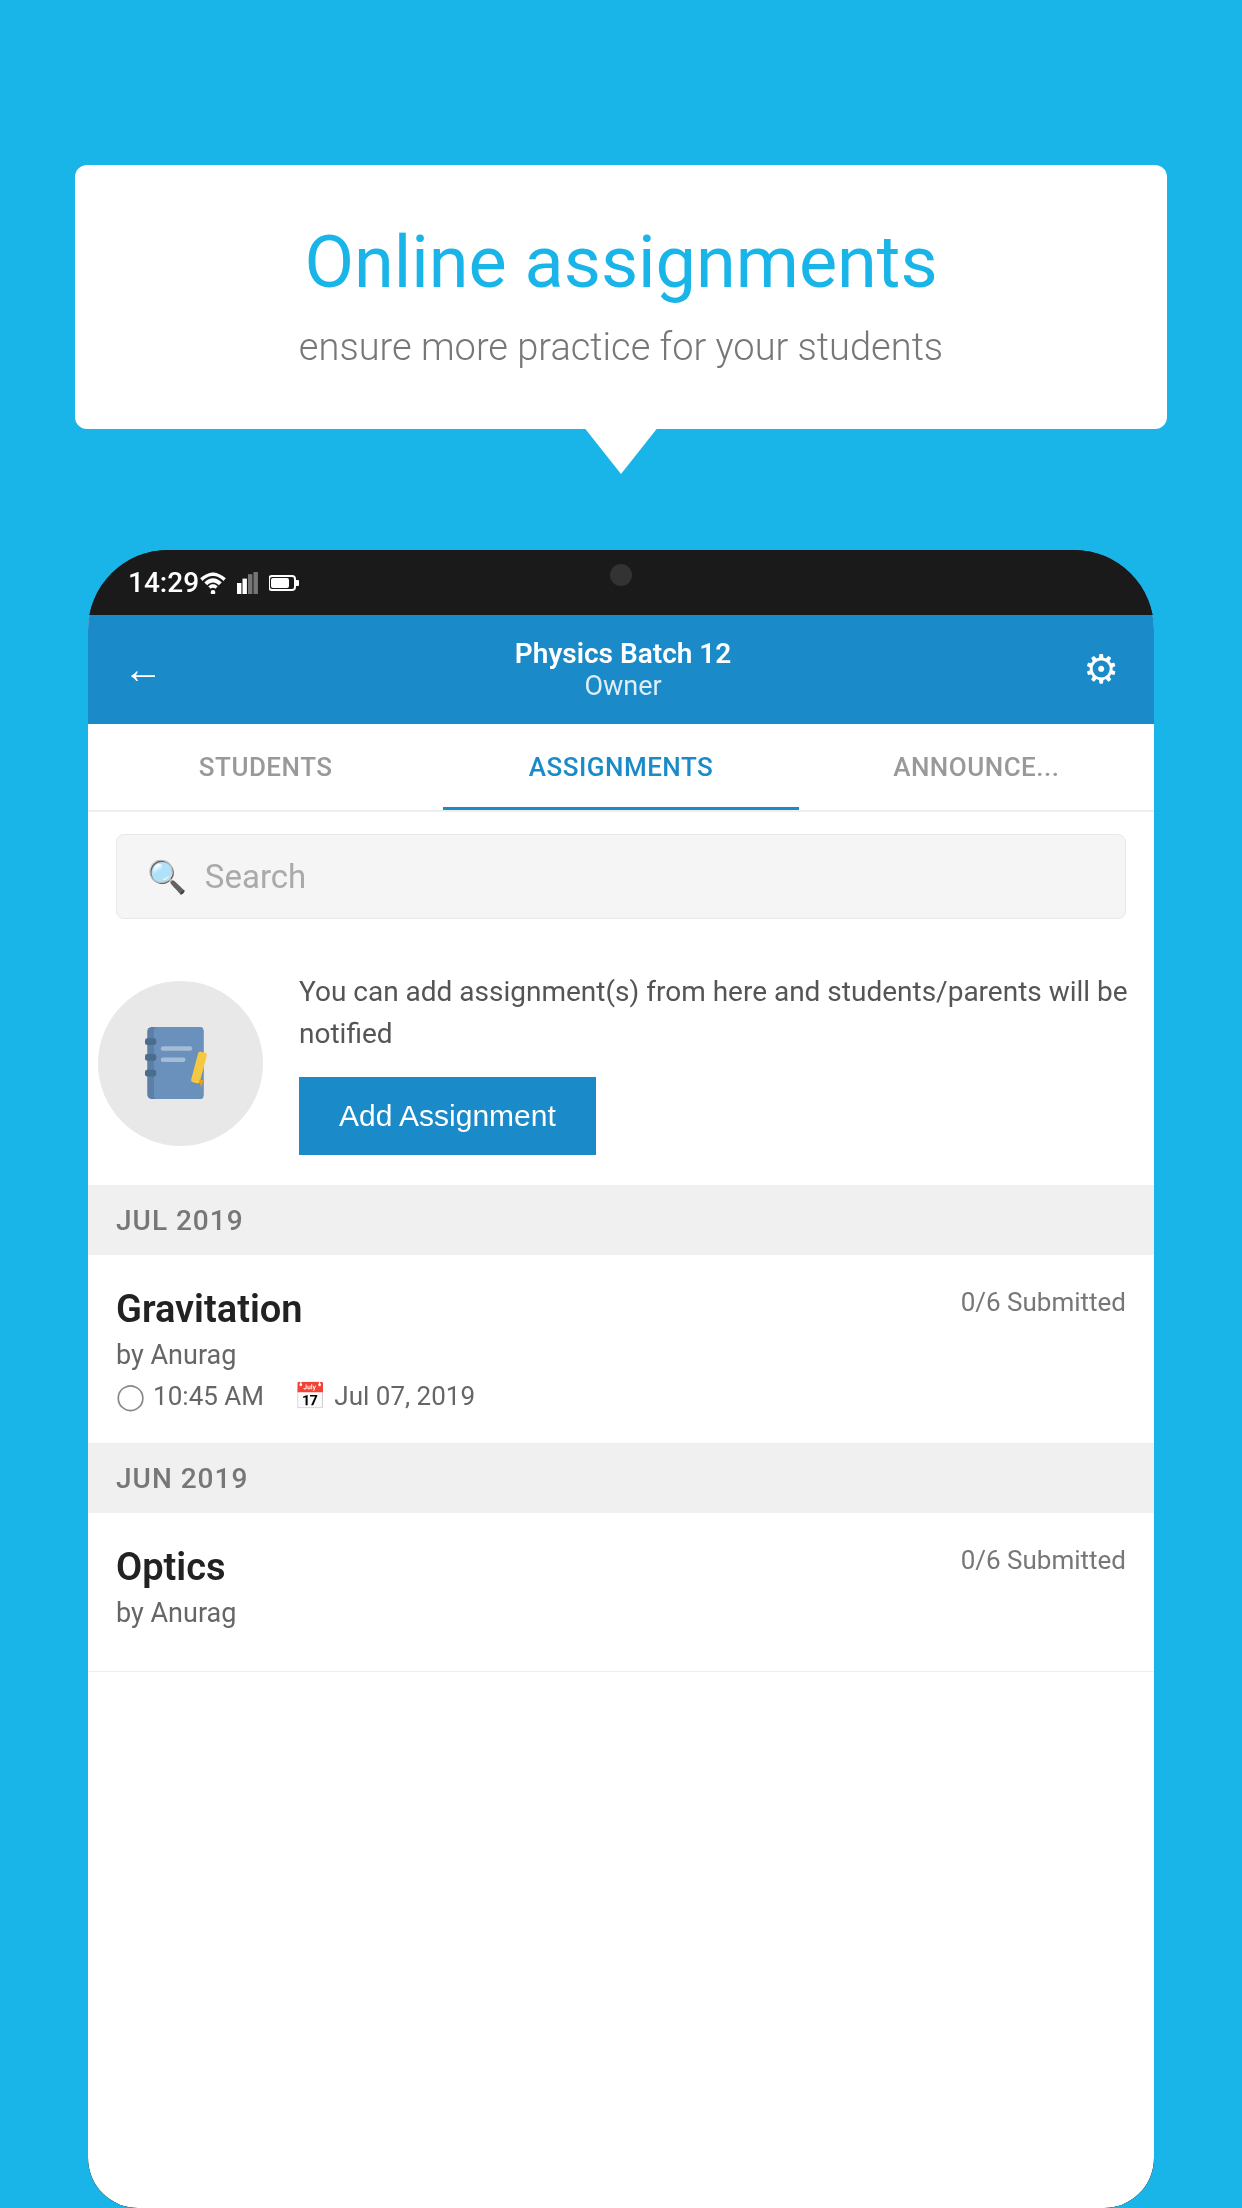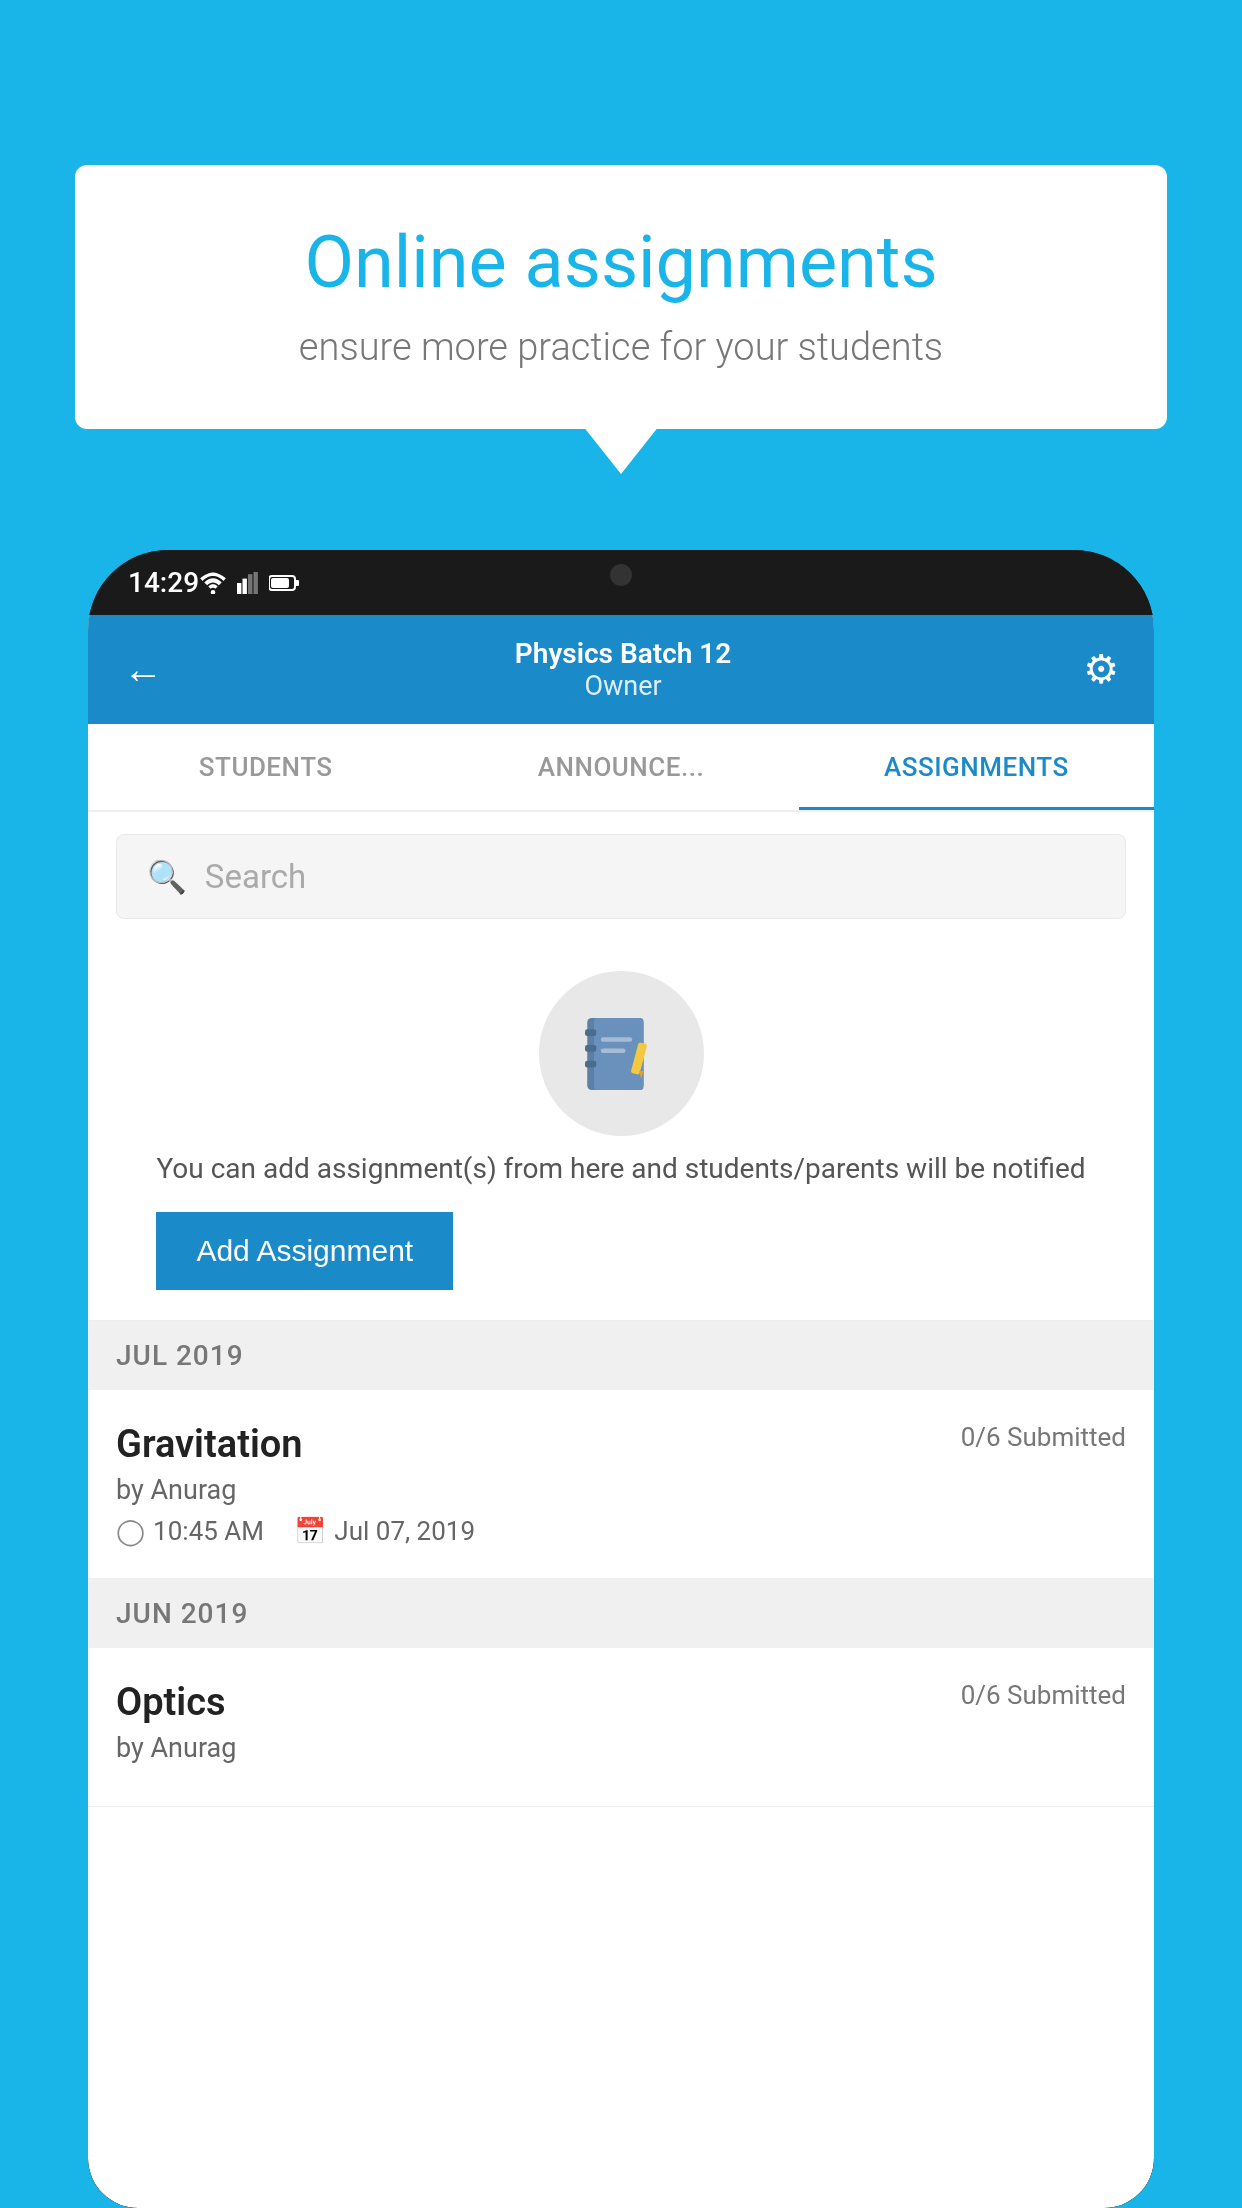--- a/index.html
+++ b/index.html
@@ -212,23 +212,22 @@
     .search-placeholder {
       font-size: 33px;
       color: #aaa;
     }
 
     
     .promo-section {
       display: flex;
       align-items: center;
       padding: 30px 10px;
-      gap: 12px;
+      gap: 36px;
       border-bottom: 1px solid #eee;
-      flex-direction: column;
     }
 
     .promo-icon-circle {
       width: 165px;
       height: 165px;
       background: #e8e8e8;
       border-radius: 50%;
       flex-shrink: 0;
       display: flex;
       align-items: center;
@@ -367,22 +366,22 @@
       <span class="back-arrow">←</span>
       <div class="header-center">
         <div class="header-title">Physics Batch 12</div>
         <div class="header-subtitle">Owner</div>
       </div>
       <span class="header-settings">⚙</span>
     </div>
 
     <div class="tabs-bar">
       <div class="tab-item">STUDENTS</div>
+      <div class="tab-item active">ASSIGNMENTS</div>
       <div class="tab-item">ANNOUNCE...</div>
-      <div class="tab-item active">ASSIGNMENTS</div>
     </div>
 
     <div class="search-container">
       <div class="search-input">
         <span class="search-icon-wrapper">🔍</span>
         <span class="search-placeholder">Search</span>
       </div>
     </div>
 
     <div class="promo-section">

